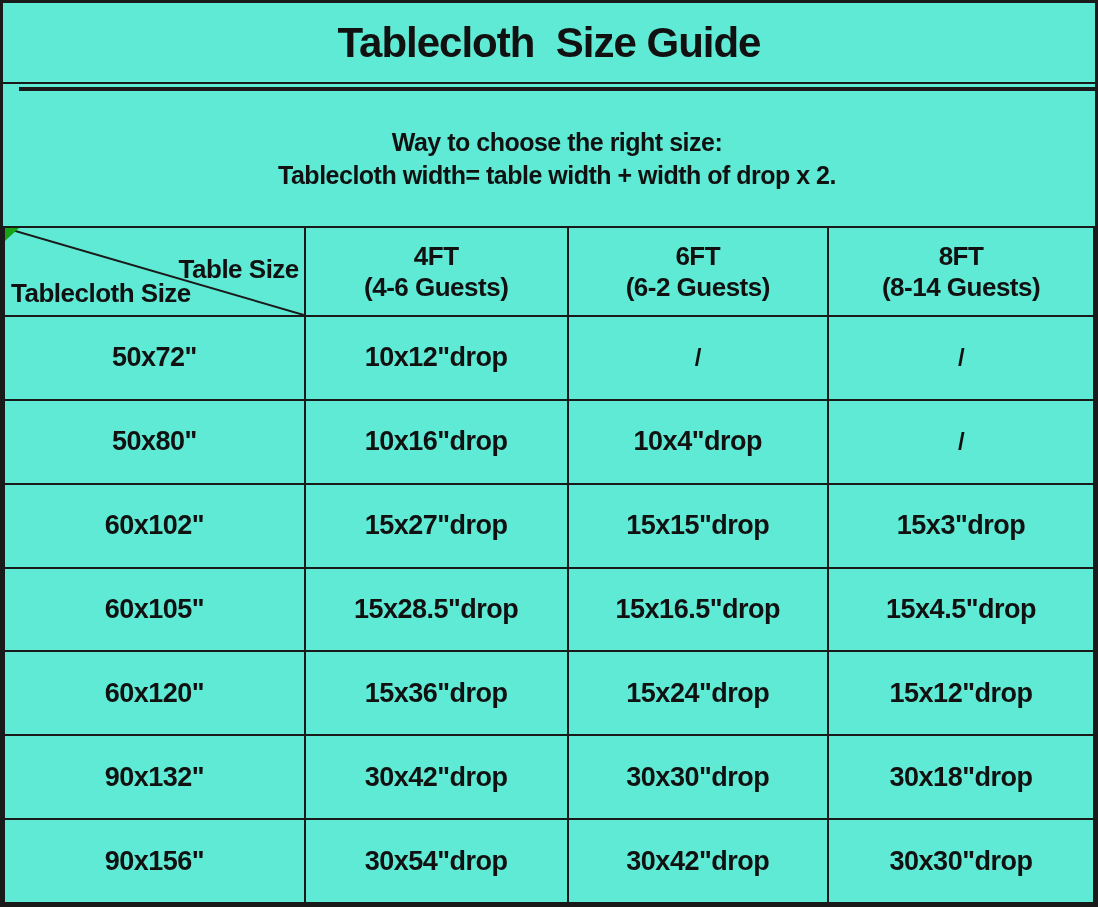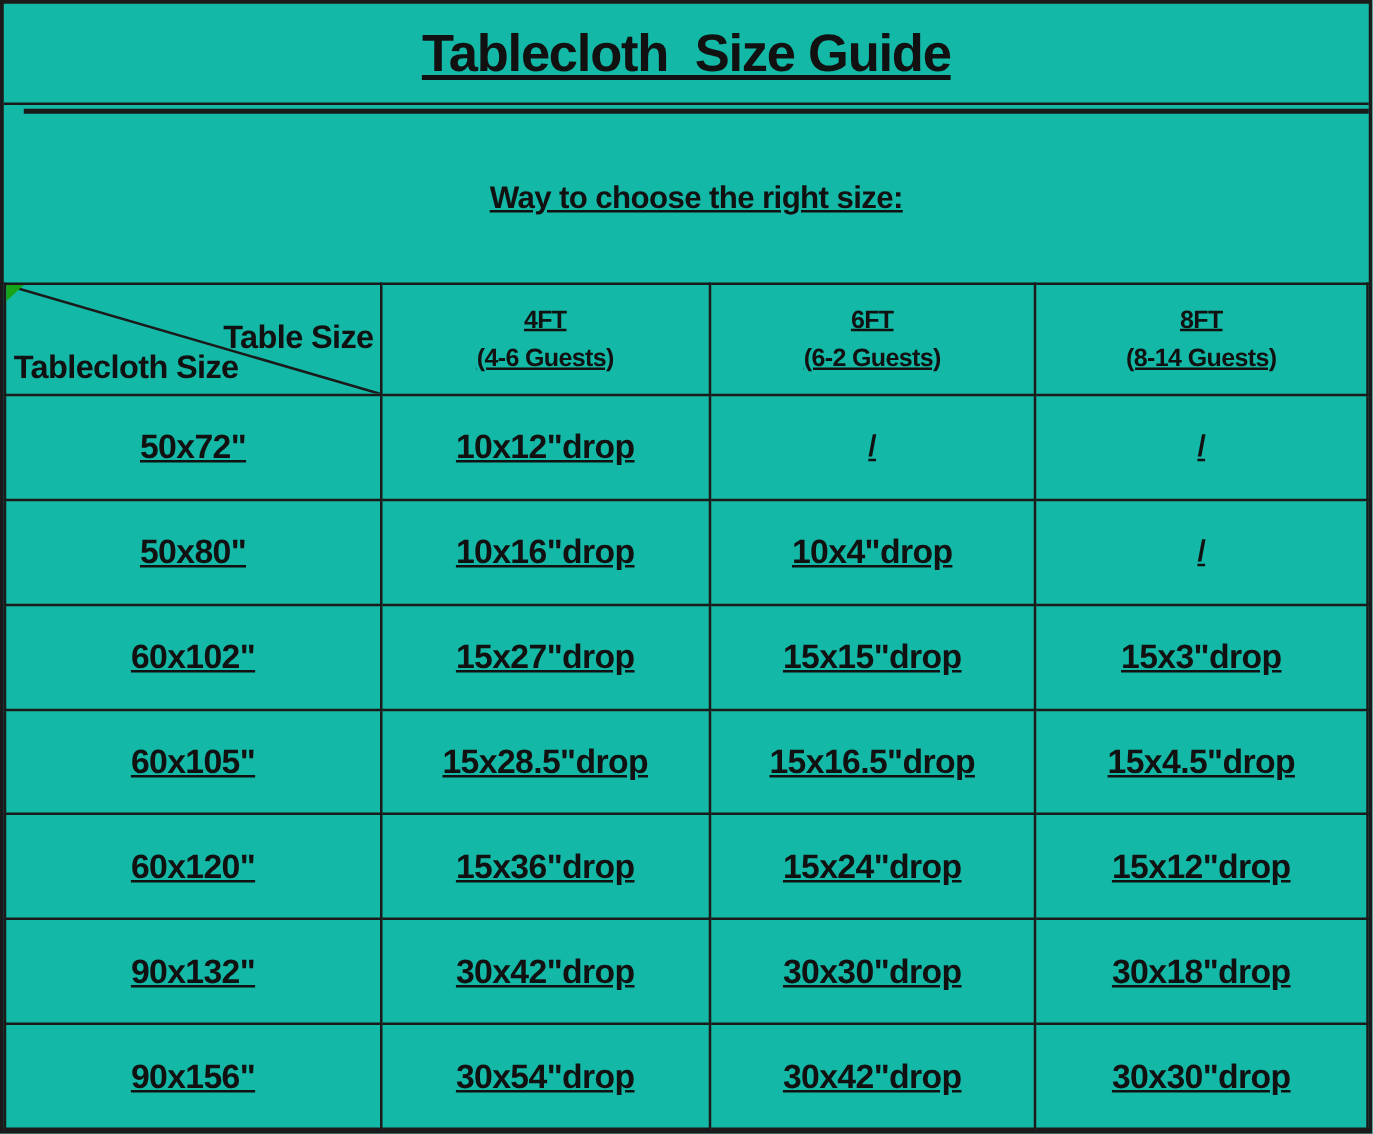--- a/index.html
+++ b/index.html
@@ -5,25 +5,24 @@
   * { margin: 0; padding: 0; box-sizing: border-box; }
   html, body { background: #ffffff; }
   body {
     font-family: "Liberation Sans", sans-serif;
     color: #111111;
     width: 1098px;
   }
   .guide {
     width: 1098px;
     height: 907px;
-    background: #14b8a6;
+    background: #5eead4;
     border: 3px solid #1a1a1a;
     display: flex;
     flex-direction: column;
-    text-decoration: underline;
   }
   
   .title-row {
     height: 81px;
     display: flex;
     align-items: center;
     justify-content: center;
     border-bottom: 2px solid #1a1a1a;
   }
   .title-row h1 {
@@ -62,21 +61,21 @@
   .size-table th, .size-table td {
     border: 2px solid #1a1a1a;
     text-align: center;
     vertical-align: middle;
     font-weight: 700;
     letter-spacing: -0.5px;
     font-stretch: condensed;
   }
   .size-table thead tr { height: 89px; }
   .size-table tbody tr { height: 83px; }
-  .col-head { font-size: 20px; line-height: 31px; }
+  .col-head { font-size: 26px; line-height: 31px; }
   .cell-val { font-size: 27px; }
   .slash { font-size: 24px; }
   
   .corner-cell { position: relative; padding: 0; overflow: hidden; }
   .corner-cell svg.diag {
     position: absolute;
     top: 0; left: 0;
     width: 100%; height: 100%;
     display: block;
   }
@@ -105,20 +104,21 @@
 <body>
 
 <div class="guide">
 
   <div class="title-row">
     <h1>Tablecloth  Size Guide</h1>
   </div>
 
   <div class="instructions">
     <p>Way to choose the right size:</p>
+    <p>Tablecloth width= table width + width of drop x 2.</p>
   </div>
 
   <table class="size-table">
     <colgroup>
       <col style="width:27.6%">
       <col style="width:24.1%">
       <col style="width:23.9%">
       <col style="width:24.4%">
     </colgroup>
     <thead>

